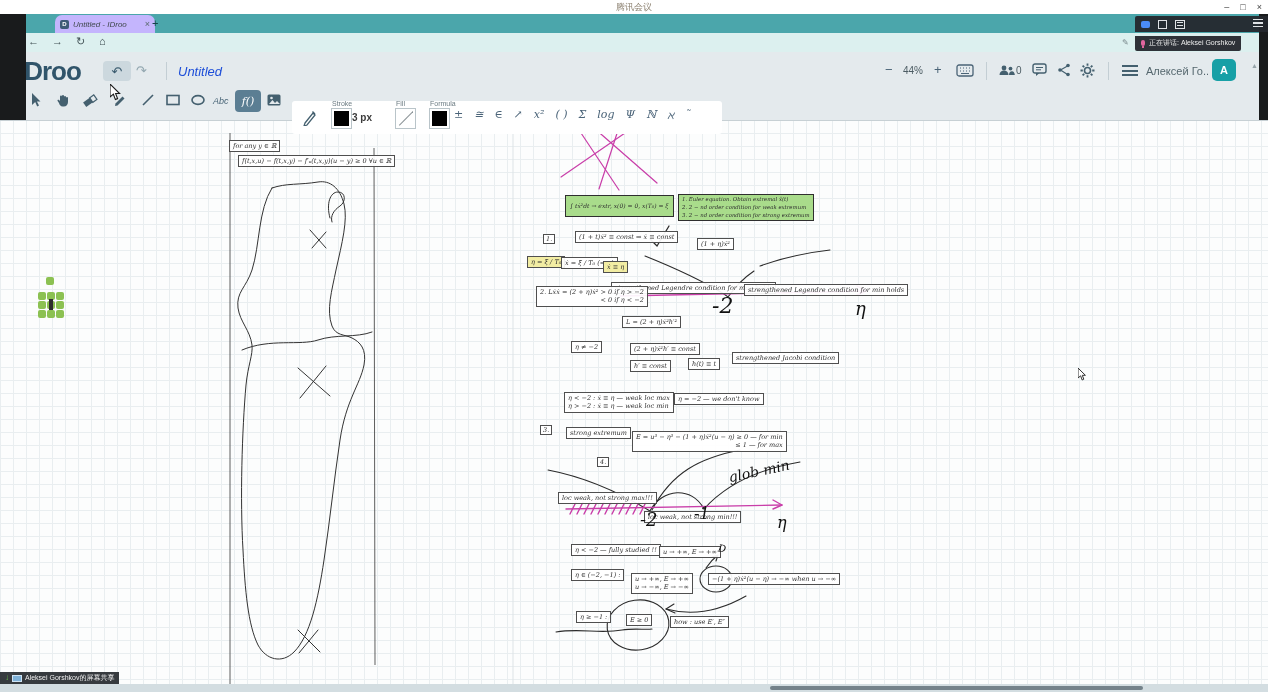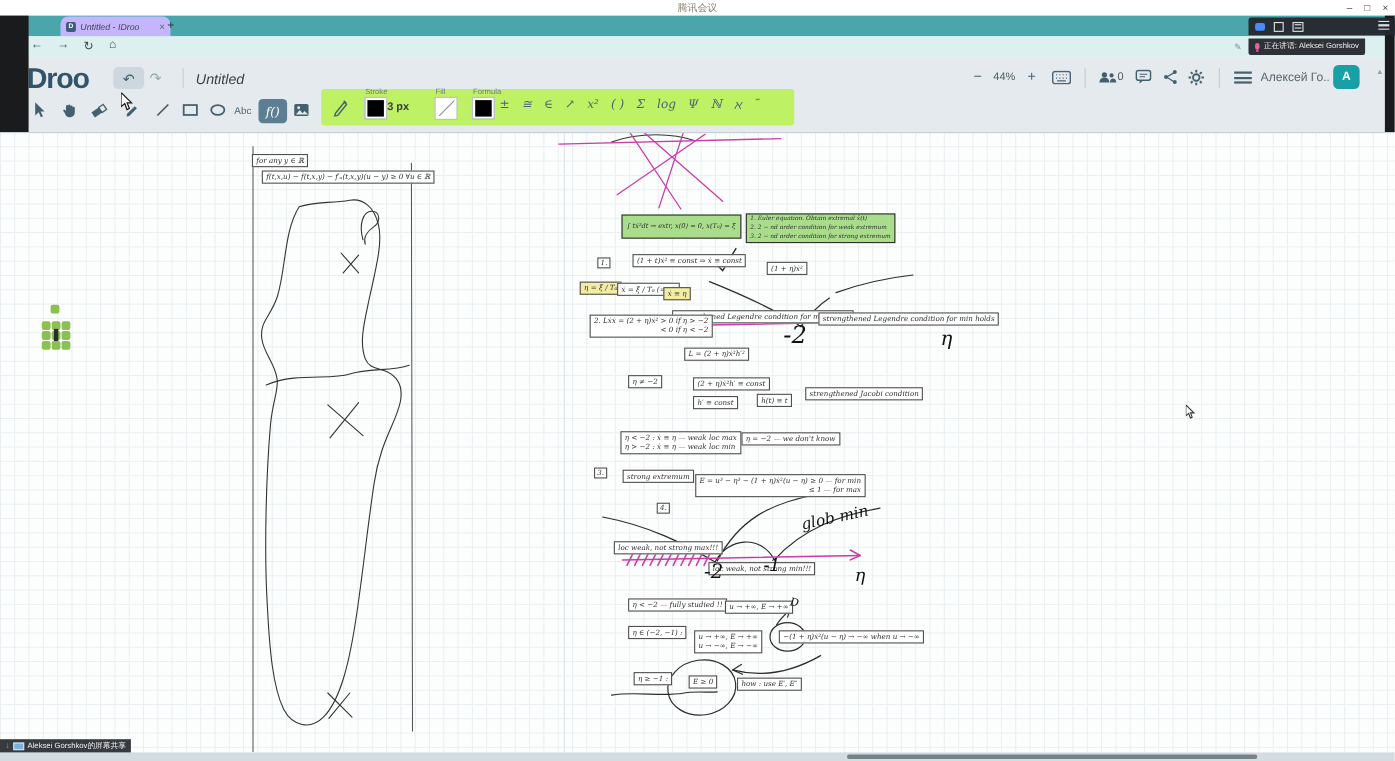--- a/index.html
+++ b/index.html
@@ -25,33 +25,33 @@
   #lock{width:5px;height:4px;border:1px solid #5f6a6e;border-radius:1px;position:relative;margin-top:2px;}
   #lock:before{content:"";position:absolute;left:0.5px;top:-4px;width:3px;height:3px;border:1px solid #5f6a6e;border-bottom:none;border-radius:3px 3px 0 0;}
   #url-text{font-size:8.5px;color:#333c40;}
   #ext-icon{position:absolute;left:1122px;top:5px;font-size:8px;color:#7b8a8e;}
   
   #idroo-header{position:absolute;left:0;top:52px;width:1268px;height:68px;background:#e4eaed;border-bottom:1px solid #c7d0d4;z-index:20;}
   #logo{position:absolute;left:18px;top:4px;font-size:26px;font-weight:bold;color:#30546a;letter-spacing:-1px;}
   #undo-btn{position:absolute;left:103px;top:9px;width:28px;height:20px;background:#ccd8de;border-radius:4px;display:flex;align-items:center;justify-content:center;font-size:13px;color:#3a5a6e;}
   #redo-btn{position:absolute;left:136px;top:11px;font-size:13px;color:#93a7b0;}
   .vdiv{position:absolute;width:1px;background:#c3ced4;}
-  #doc-title{position:absolute;left:178px;top:12px;font-size:13px;font-style:italic;color:#404040;}
+  #doc-title{position:absolute;left:178px;top:12px;font-size:13px;font-style:italic;color:#1d4ed8;}
   .hctl{position:absolute;top:10px;color:#4a6376;font-size:13px;}
   #zoom-level{position:absolute;left:903px;top:13px;font-size:10px;color:#4c5c63;}
   #users-count{position:absolute;left:1016px;top:13px;font-size:10px;color:#4c5c63;}
   #menu-bars{position:absolute;left:1122px;top:13px;width:16px;}
   #menu-bars div{height:2px;background:#44606f;margin-bottom:2.5px;}
   #user-name{position:absolute;left:1146px;top:13px;font-size:11px;color:#55676e;width:62px;white-space:nowrap;overflow:hidden;}
   #avatar{position:absolute;left:1212px;top:7px;width:24px;height:22px;background:#17a0a6;border-radius:5px;color:#fff;font-weight:bold;font-size:11px;display:flex;align-items:center;justify-content:center;}
   
   .tool{position:absolute;top:40px;width:16px;height:16px;}
-  #abc-tool{position:absolute;left:213px;top:44px;font-size:9px;color:#4a6678;}
+  #abc-tool{position:absolute;left:213px;top:44px;font-size:9px;color:#4a6678;font-style:italic;}
   #fx-btn{position:absolute;left:235px;top:38px;width:26px;height:22px;background:#5b7e93;border-radius:4px;color:#fff;font-family:"DejaVu Serif",serif;font-style:italic;font-size:11px;display:flex;align-items:center;justify-content:center;}
-  #style-panel{position:absolute;left:292px;top:29px;width:430px;height:33px;background:#bef264;border-radius:3px;}
+  #style-panel{position:absolute;left:292px;top:49px;width:430px;height:33px;background:#ffffff;border-radius:3px;}
   .panel-label{position:absolute;top:-1px;font-size:7px;color:#6b7b82;}
   .swatch{position:absolute;top:8px;width:15px;height:15px;border:2px solid #fff;outline:1px solid #b9c4c9;}
   #stroke-width{position:absolute;left:60px;top:11px;font-size:10px;font-weight:bold;color:#3c3c3c;}
   #fill-swatch{background:#fff;position:relative;overflow:hidden;}
   #fill-swatch:before{content:"";position:absolute;left:-2px;top:6px;width:22px;height:1px;background:#8a9296;transform:rotate(-45deg);}
   #formula-symbols{position:absolute;left:162px;top:6px;display:flex;gap:11px;align-items:center;}
   .msym{font-family:"DejaVu Serif",serif;font-style:italic;font-size:11px;color:#4a6378;}
   #scroll-caret{position:absolute;left:1251px;top:62px;font-size:7px;color:#97a4aa;z-index:21;}
   
   #board{position:absolute;left:0;top:120px;width:1268px;height:564px;background:#fcfdfd;background-image:linear-gradient(to right,#e9eef0 1px,transparent 1px),linear-gradient(to bottom,#e9eef0 1px,transparent 1px);background-size:13px 13px;overflow:hidden;z-index:10;}

